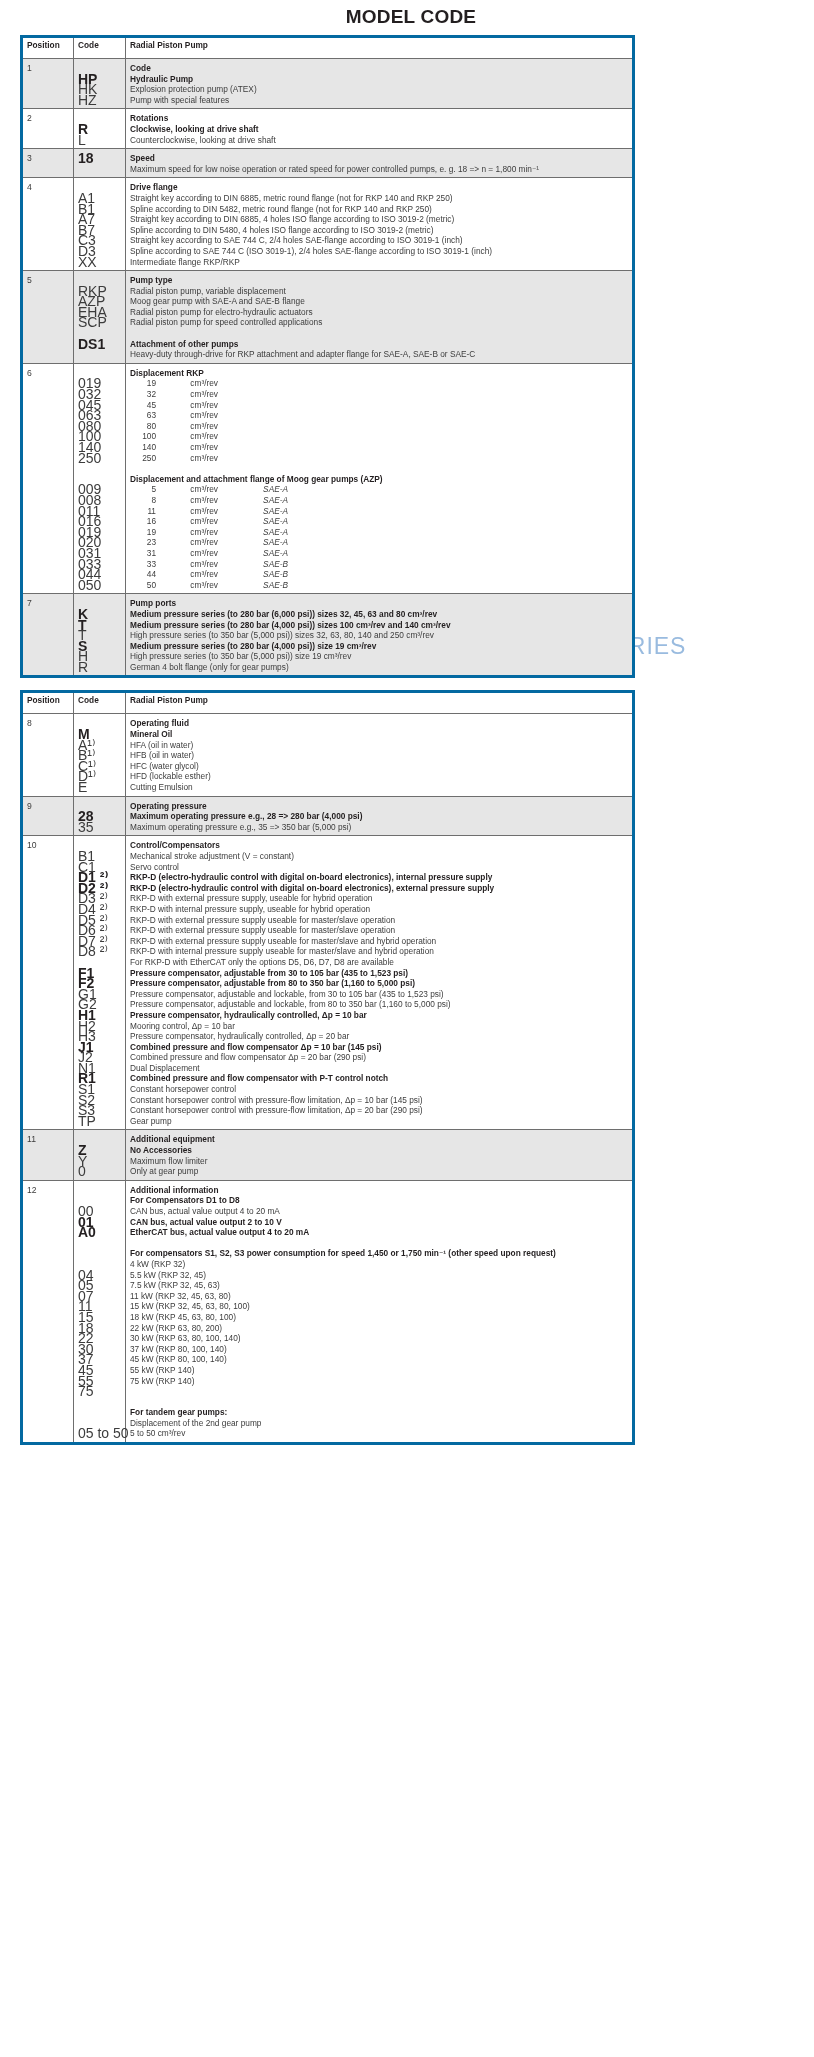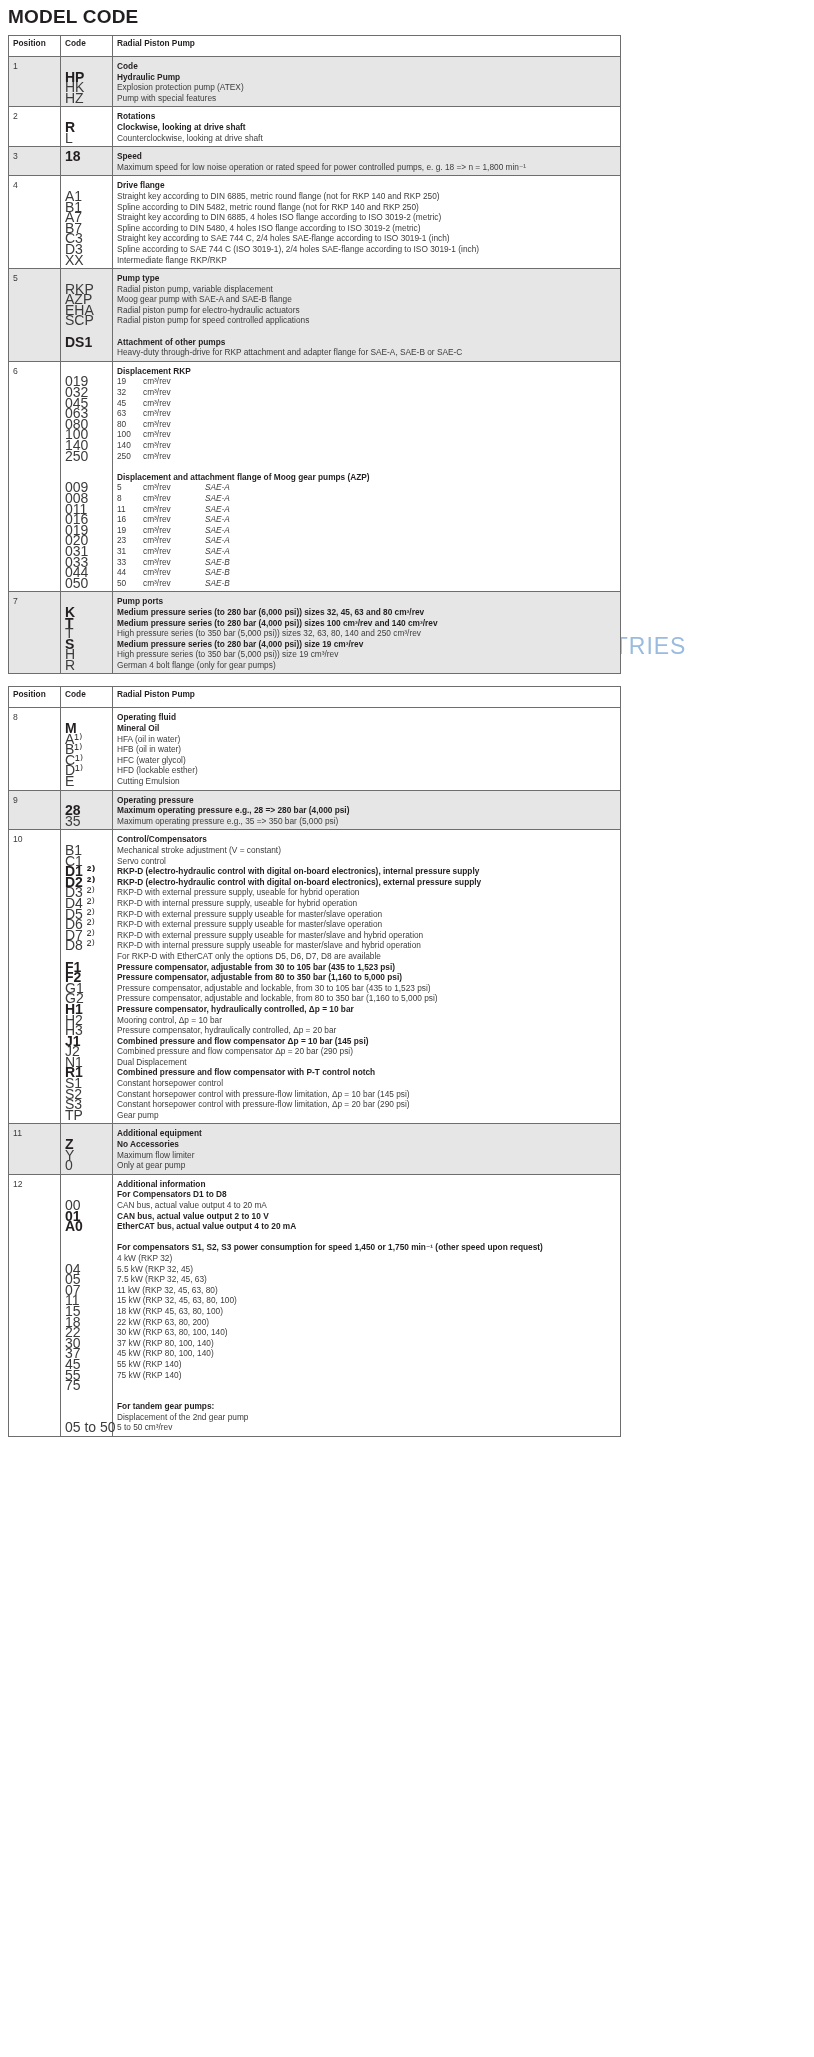--- a/index.html
+++ b/index.html
@@ -12,28 +12,29 @@
   .page{width:814px;position:relative;padding:0;}
 
   
   .doc-title{
     font-size:19px;
     font-weight:bold;
     color:#231f20;
     letter-spacing:.2px;
     margin:6px 0 7px 8px;
     font-family:"Liberation Sans",sans-serif;
+    text-align:center;
   }
 
   
   .tbl{
     width:612px;
-    margin:0 0 0 8px;
+    margin:0 0 0 20px;
     border-collapse:collapse;
-    border:1px solid #0369a1;
+    border:3px solid #0369a1;
     table-layout:fixed;
     position:relative;
     z-index:2;
     background:transparent;
     padding-left:44px;
   }
   .tbl col.c-pos{width:52px;}
   .tbl col.c-code{width:52px;}
   .tbl col.c-desc{width:508px;}
 
@@ -59,21 +60,21 @@
 
   td.pos{font-size:8.6px;color:#3c3c3c;padding-top:4px;}
   td.code{font-size:14px;color:#3c3c3c;padding-top:4px;}
   td.desc{padding-top:4px;}
 
   
   .ln{height:10.6px;white-space:nowrap;overflow:visible;}
   .b{font-weight:bold;color:#231f20;}
 
   
-  .dg{display:flex;}
+  .dg{display:flex;text-align:right;}
   .dg .v{width:26px;}
   .dg .u{width:62px;}
   .dg .f{width:70px;font-style:italic;}
 
   
   .wm{
     position:absolute;
     left:395px;top:575px;
     width:300px;height:110px;
     z-index:1;

